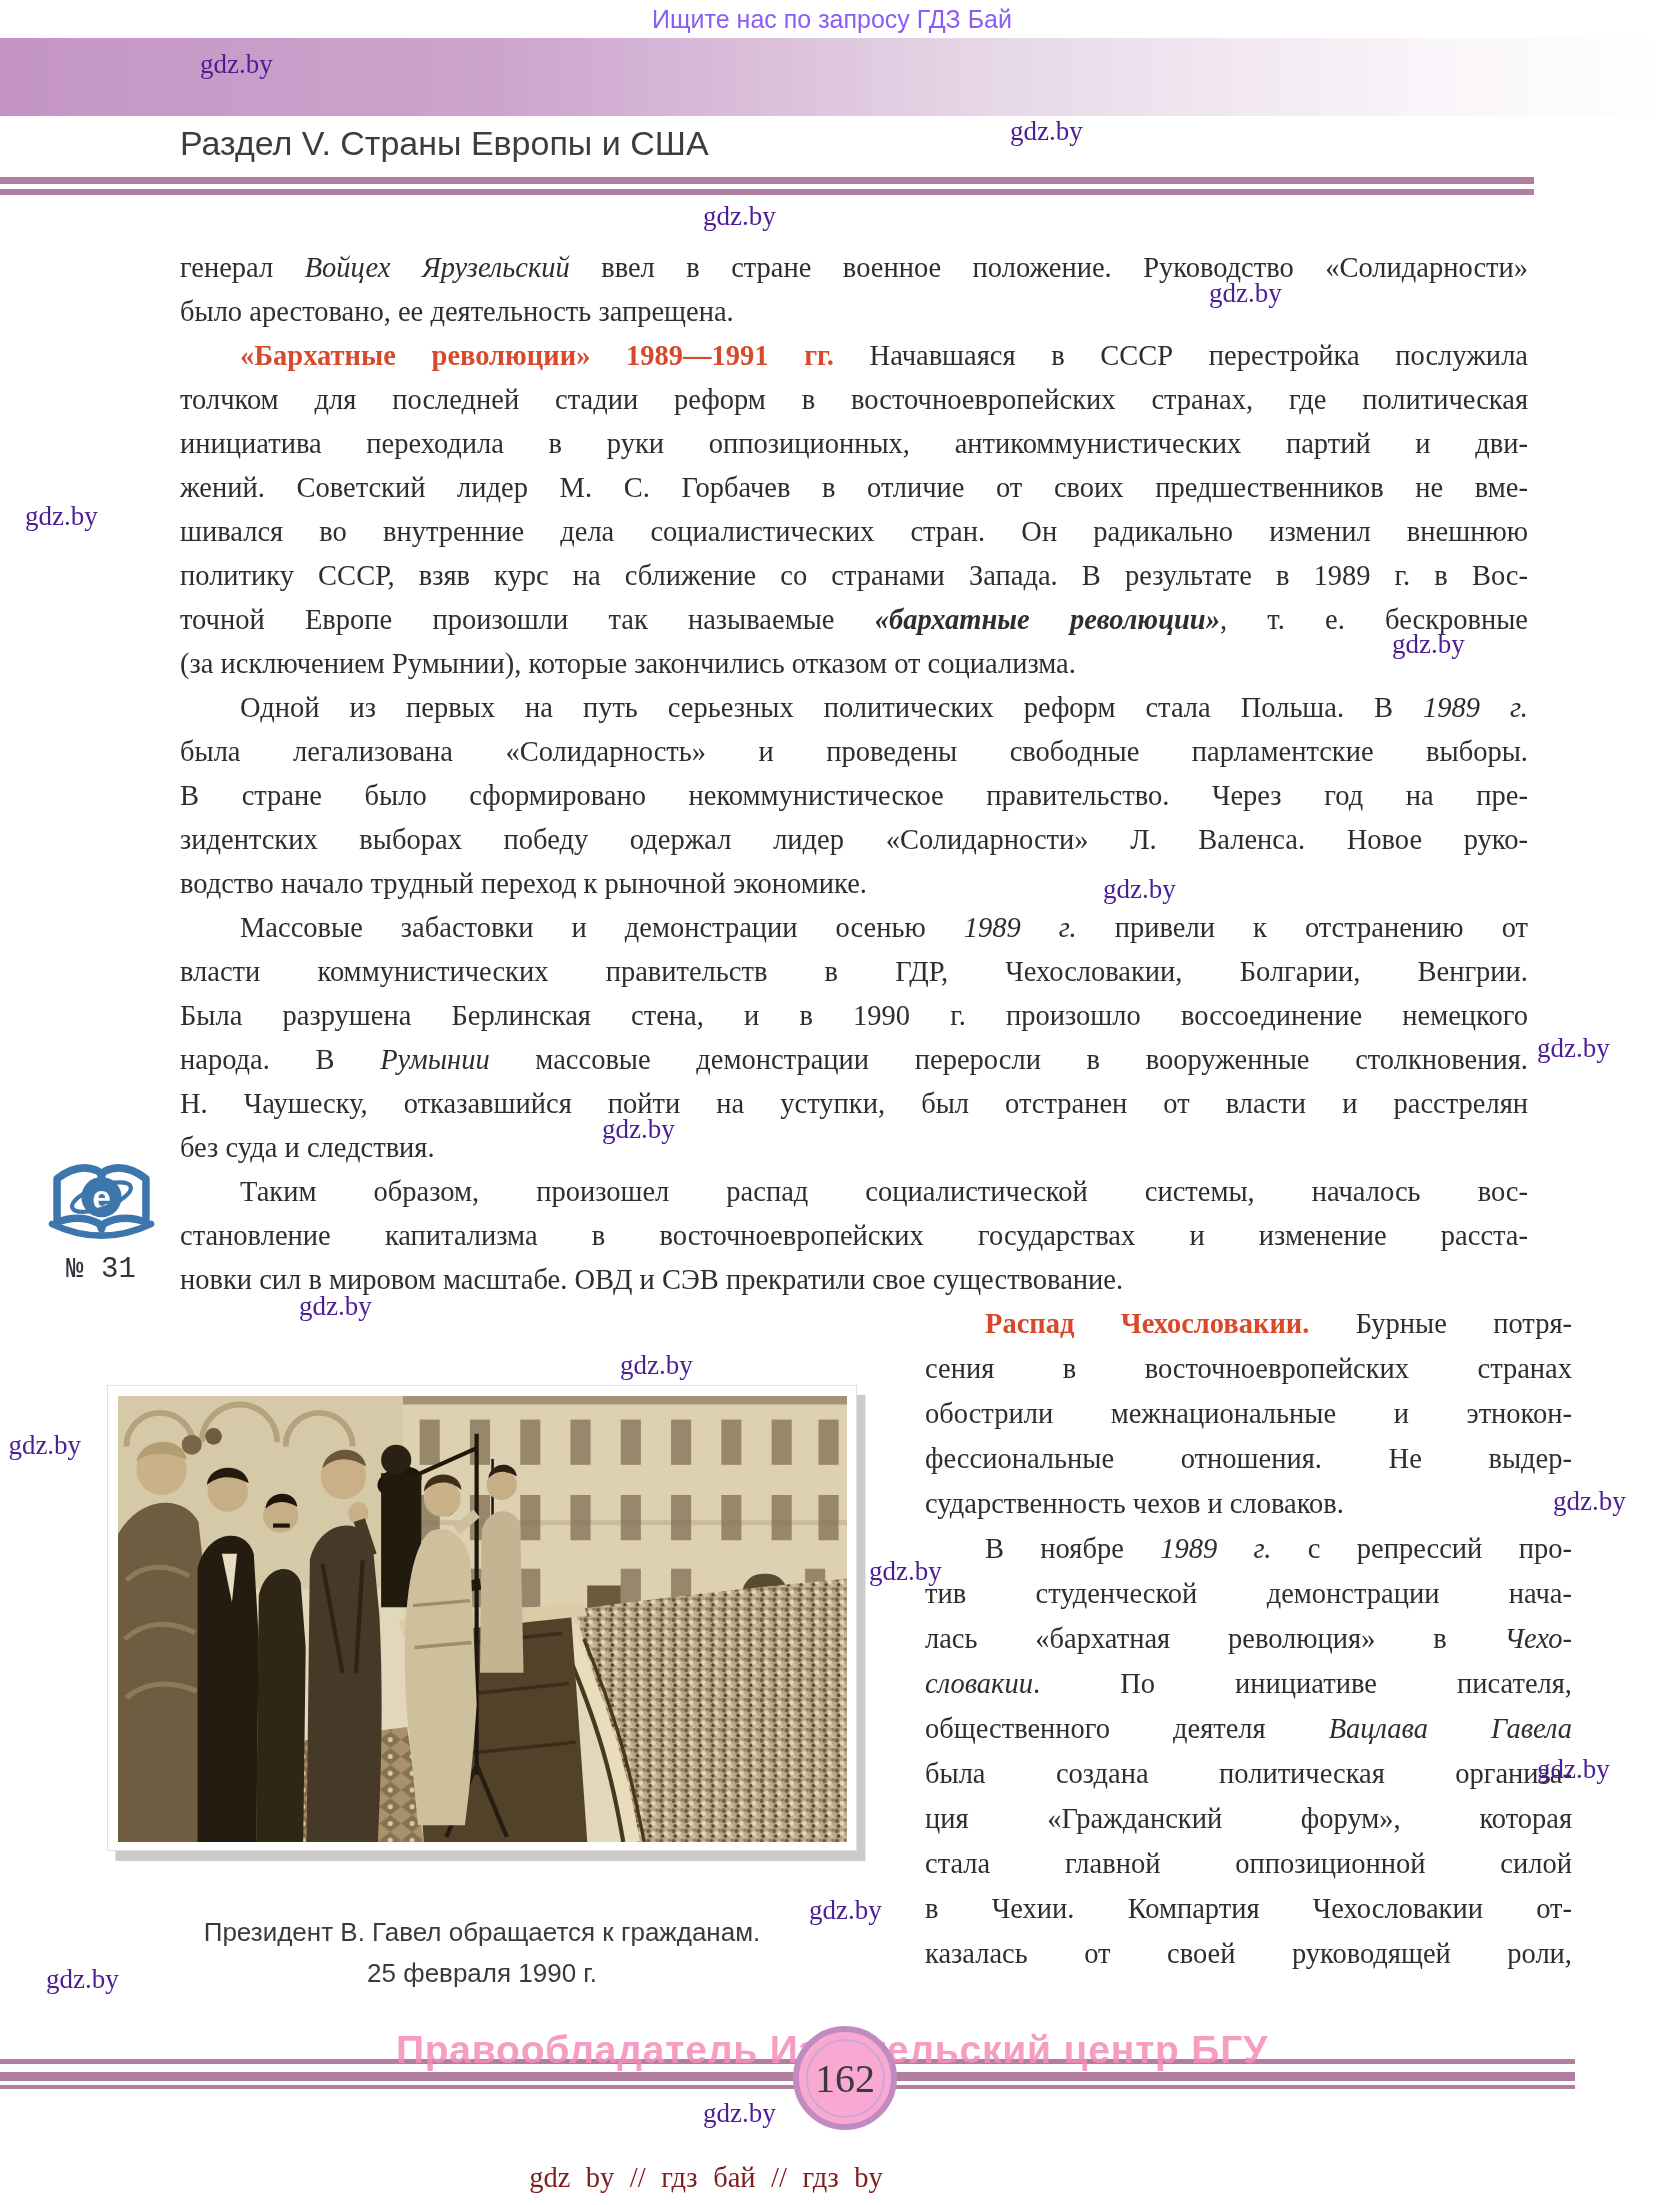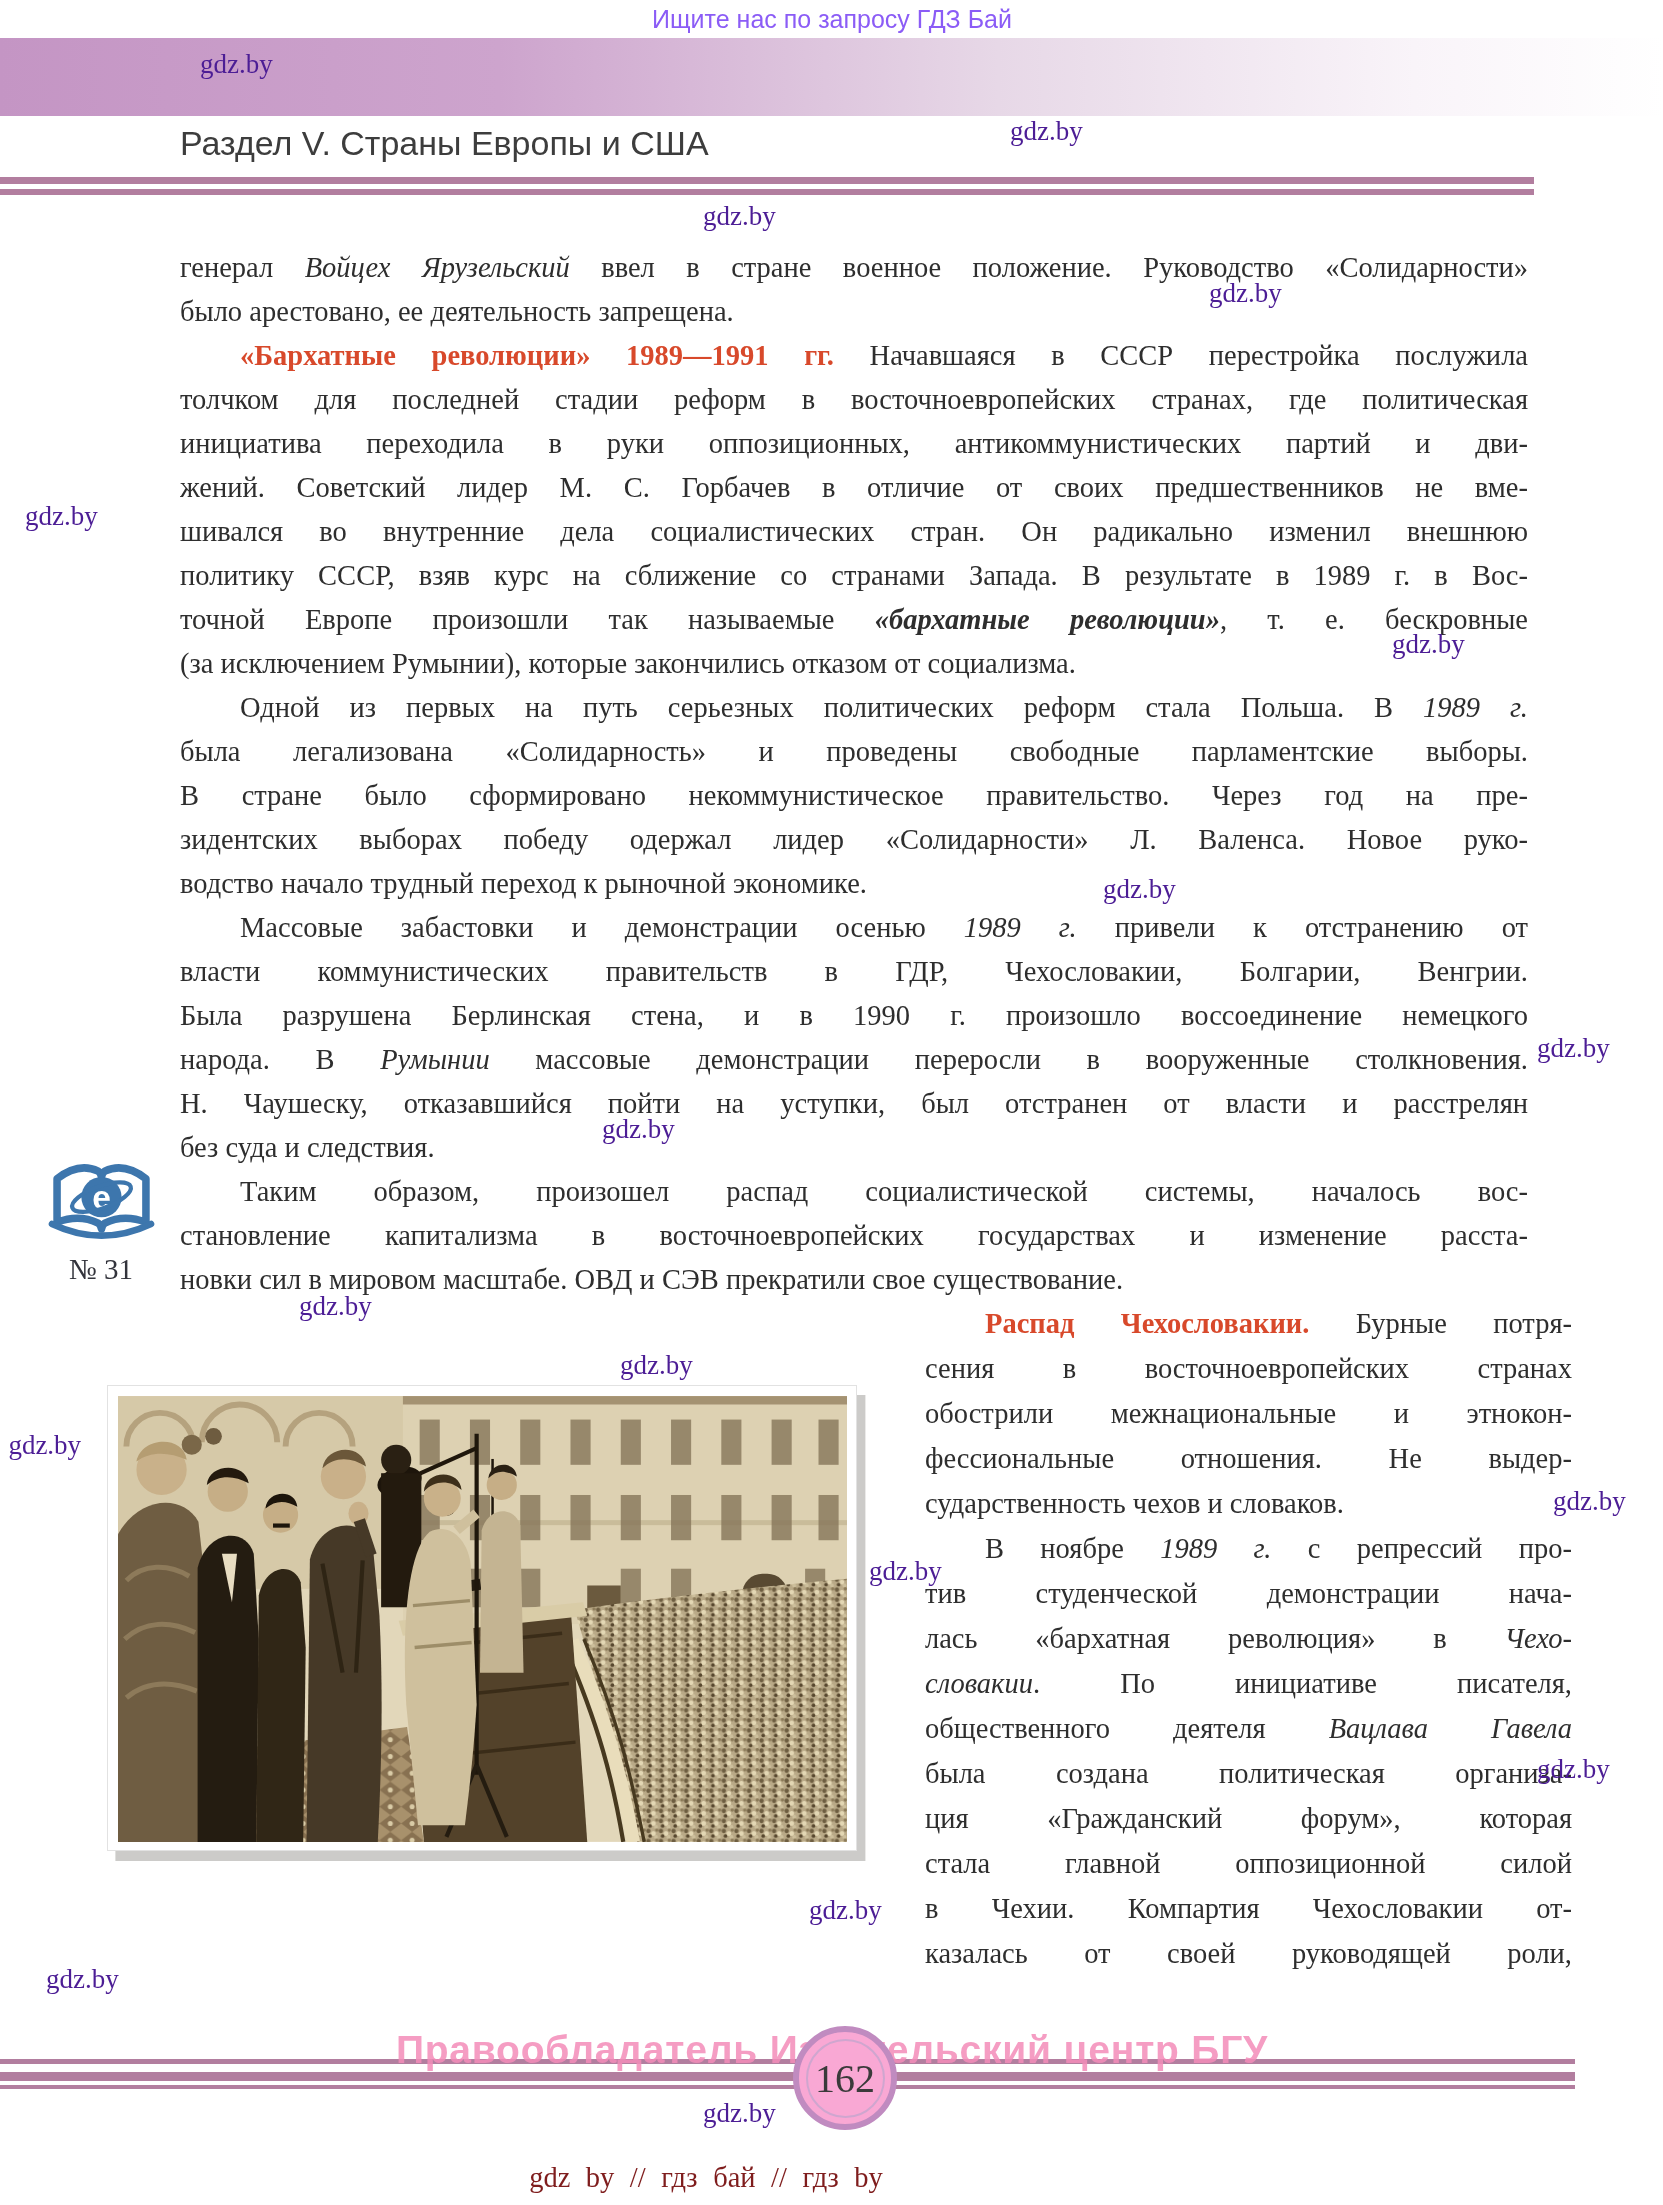--- a/index.html
+++ b/index.html
@@ -15,21 +15,21 @@
 
   .body-text{position:absolute;left:180px;top:246px;width:1348px}
   .line{height:44px;line-height:44px;font-size:28.5px;text-align:justify;text-align-last:justify;overflow:hidden}
   .line.jl{text-align-last:left}
   .line.ind{text-indent:60px}
   .right-col{position:absolute;left:925px;top:1301px;width:647px}
   .right-col .line{height:45px;line-height:45px}
   .red{color:#d8492b;font-weight:bold}
 
   .resource{position:absolute;left:44px;top:1155px;width:114px;text-align:center}
-  .resource-label{margin-top:3.4px;font-family:Liberation Serif, serif;font-size:29px;color:#33343c}
+  .resource-label{margin-top:3.4px;font-family:Liberation Mono, monospace;font-size:29px;color:#33343c}
 
   .photo{position:absolute;left:107px;top:1385px;width:750px;height:466px;background:#fff;padding:10px;
     box-shadow:8.4px 10px 0 rgba(170,168,165,.6);border:0.8px solid #e2e2e2}
   .photo svg{display:block;width:729px;height:446px}
   .caption{position:absolute;left:107px;top:1912px;width:750px;text-align:center;
     font-family:"Liberation Sans",sans-serif;font-size:26px;color:#3a3a3a;line-height:41px}
 
   .fstripe{position:absolute;left:0;width:1575px;background:#b27e9f}
   .fs1{top:2059px;height:5px}
   .fs2{top:2072px;height:9.2px}
@@ -226,20 +226,24 @@
       <circle cx="387" cy="122" r="22" fill="#c9b189"></circle>
       <path d="M365,114 C366,88 408,86 410,112 C396,100 378,100 365,114 Z" fill="#3d2f1a"></path>
       <path d="M404,160 L428,140" stroke="#cfc09d" stroke-width="12"></path>
 
       <path d="M432,330 L434,160 C442,132 472,130 480,154 L484,330 Z" fill="#c4b492"></path>
       <circle cx="458" cy="106" r="18" fill="#c6ae86"></circle>
       <path d="M442,98 C444,78 474,76 476,96 C462,88 452,88 442,98 Z" fill="#2a2013"></path>
     </svg>
   </figure>
 
+  <figcaption class="caption">
+    <div>Президент В. Гавел обращается к гражданам.</div>
+    <div>25 февраля 1990 г.</div>
+  </figcaption>
 
   <div class="fstripe fs1"></div>
   <div class="fstripe fs2"></div>
   <div class="fstripe fs3"></div>
 
   <div class="copyright">Правообладатель Издательский центр БГУ</div>
 
   <div class="pagenum-ring">
     <div class="pagenum-inner">162</div>
   </div>

